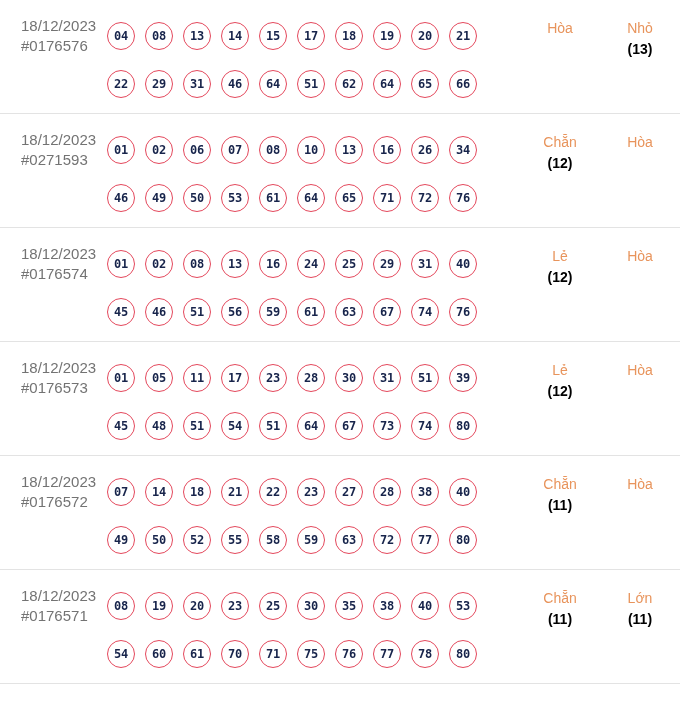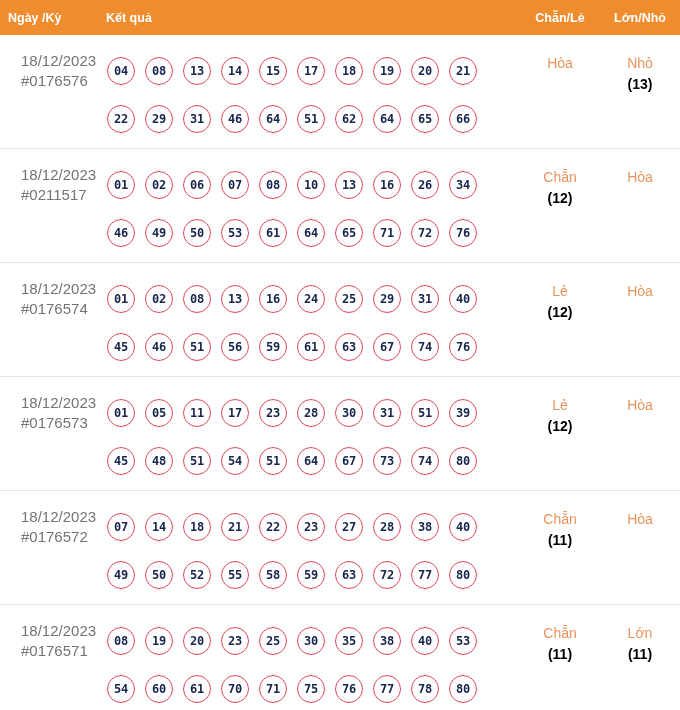--- a/index.html
+++ b/index.html
@@ -97,26 +97,20 @@
     display: block;
     color: #000000;
     font-weight: bold;
   }
 </style>
 </head>
 <body>
 
 <div class="results-table">
 
-  <div class="table-header">
-    <div class="th-date">Ngày /Kỳ</div>
-    <div class="th-result">Kết quả</div>
-    <div class="th-parity">Chẵn/Lẻ</div>
-    <div class="th-size">Lớn/Nhỏ</div>
-  </div>
 
   <div id="rows-container">
       <div class="result-row">
         <div class="cell-date"><span>18/12/2023</span><span class="draw-id">#0176576</span></div>
         <div class="cell-balls">
           <div class="ball-line">
             <div class="ball">04</div>
             <div class="ball">08</div>
             <div class="ball">13</div>
             <div class="ball">14</div>
@@ -137,21 +131,21 @@
             <div class="ball">62</div>
             <div class="ball">64</div>
             <div class="ball">65</div>
             <div class="ball">66</div>
           </div>
         </div>
         <div class="cell-parity"><span>Hòa</span><span class="count"></span></div>
         <div class="cell-size"><span>Nhỏ</span><span class="count">(13)</span></div>
       </div>
       <div class="result-row">
-        <div class="cell-date"><span>18/12/2023</span><span class="draw-id">#0211517</span></div>
+        <div class="cell-date"><span>18/12/2023</span><span class="draw-id">#0271593</span></div>
         <div class="cell-balls">
           <div class="ball-line">
             <div class="ball">01</div>
             <div class="ball">02</div>
             <div class="ball">06</div>
             <div class="ball">07</div>
             <div class="ball">08</div>
             <div class="ball">10</div>
             <div class="ball">13</div>
             <div class="ball">16</div>

